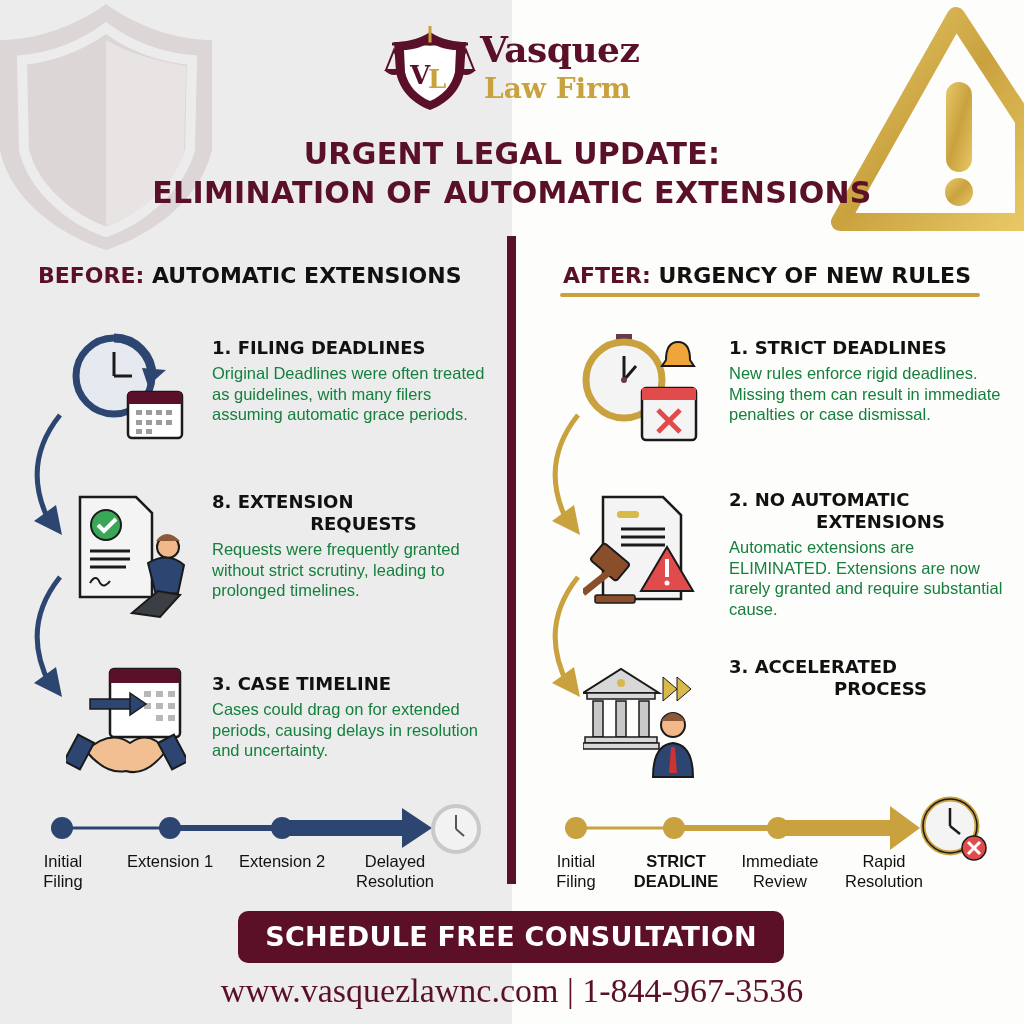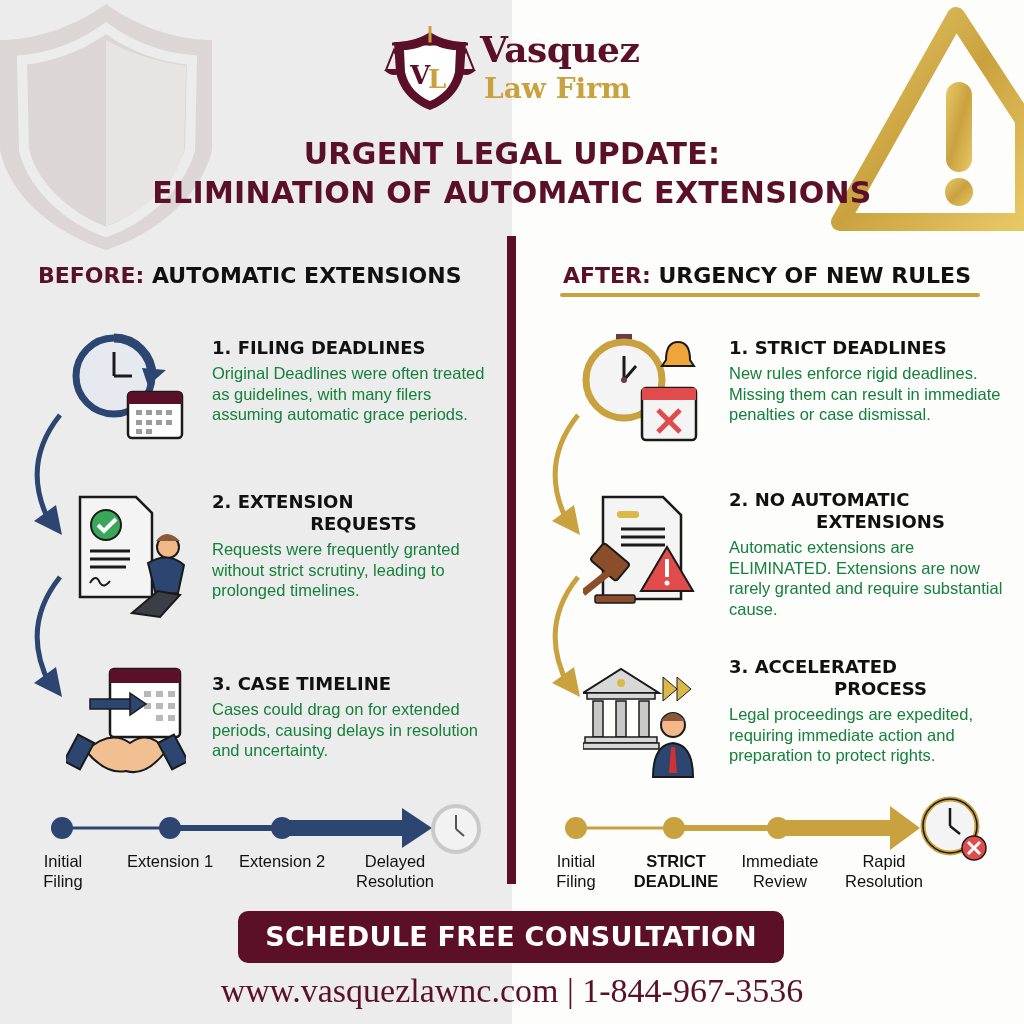--- a/index.html
+++ b/index.html
@@ -157,21 +157,21 @@
   <path d="M40 172 Q0 222 30 280" fill="none" stroke="#2c4571" stroke-width="5"></path>
   <polygon points="14,278 42,292 36,262" fill="#2c4571"></polygon>
 </svg>
 
 <div class="abs" style="left:212px;top:337px;width:280px">
   <div class="item-title">1. FILING DEADLINES</div>
   <div class="item-body">Original Deadlines were often treated as guidelines, with many filers assuming automatic grace periods.</div>
 </div>
 <div class="abs" style="left:212px;top:491px;width:280px">
   <div class="item-title">
-    <span>2. EXTENSION</span>
+    <span>8. EXTENSION</span>
     <span class="indent">REQUESTS</span>
   </div>
   <div class="item-body">Requests were frequently granted without strict scrutiny, leading to prolonged timelines.</div>
 </div>
 <div class="abs" style="left:212px;top:673px;width:280px">
   <div class="item-title">3. CASE TIMELINE</div>
   <div class="item-body">Cases could drag on for extended periods, causing delays in resolution and uncertainty.</div>
 </div>
 
 <svg class="abs" style="left:40px;top:800px" width="450" height="60">
@@ -262,21 +262,20 @@
     <span>2. NO AUTOMATIC</span>
     <span class="indent">EXTENSIONS</span>
   </div>
   <div class="item-body">Automatic extensions are ELIMINATED. Extensions are now rarely granted and require substantial cause.</div>
 </div>
 <div class="abs" style="left:729px;top:656px;width:280px">
   <div class="item-title">
     <span>3. ACCELERATED</span>
     <span class="indent">PROCESS</span>
   </div>
-  <div class="item-body">Legal proceedings are expedited, requiring immediate action and preparation to protect rights.</div>
 </div>
 
 <svg class="abs" style="left:554px;top:796px" width="440" height="70">
   <line x1="22" y1="32" x2="120" y2="32" stroke="#c9a23f" stroke-width="3"></line>
   <line x1="120" y1="32" x2="224" y2="32" stroke="#c9a23f" stroke-width="6"></line>
   <polygon points="224,24 336,24 336,10 366,32 336,54 336,40 224,40" fill="#c9a23f"></polygon>
   <circle cx="22" cy="32" r="11" fill="#c9a23f"></circle>
   <circle cx="120" cy="32" r="11" fill="#c9a23f"></circle>
   <circle cx="224" cy="32" r="11" fill="#c9a23f"></circle>
   <g>

